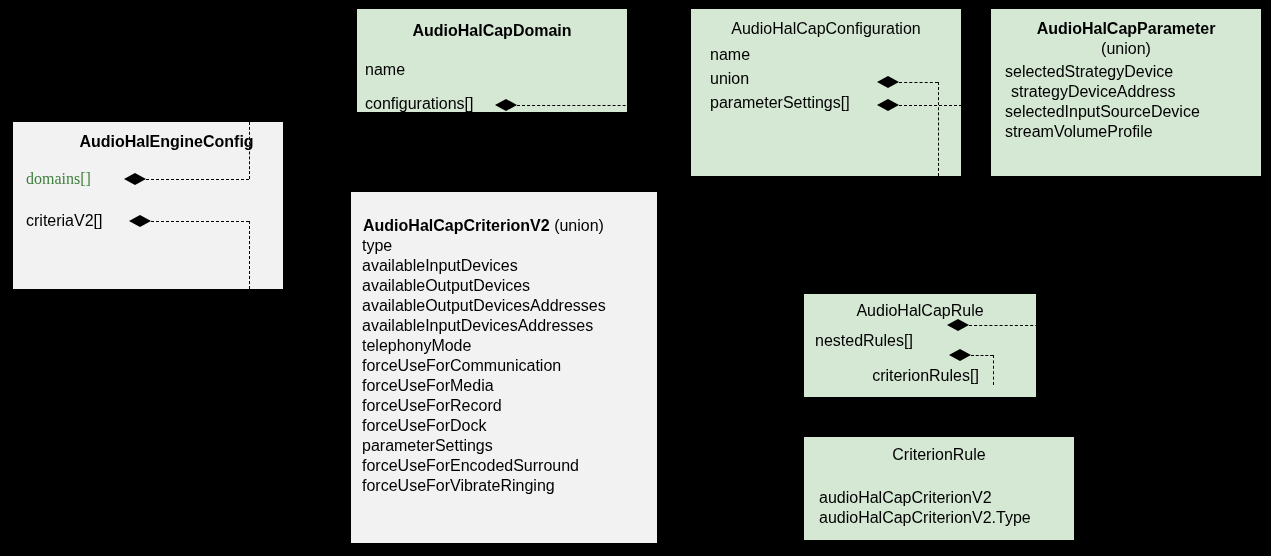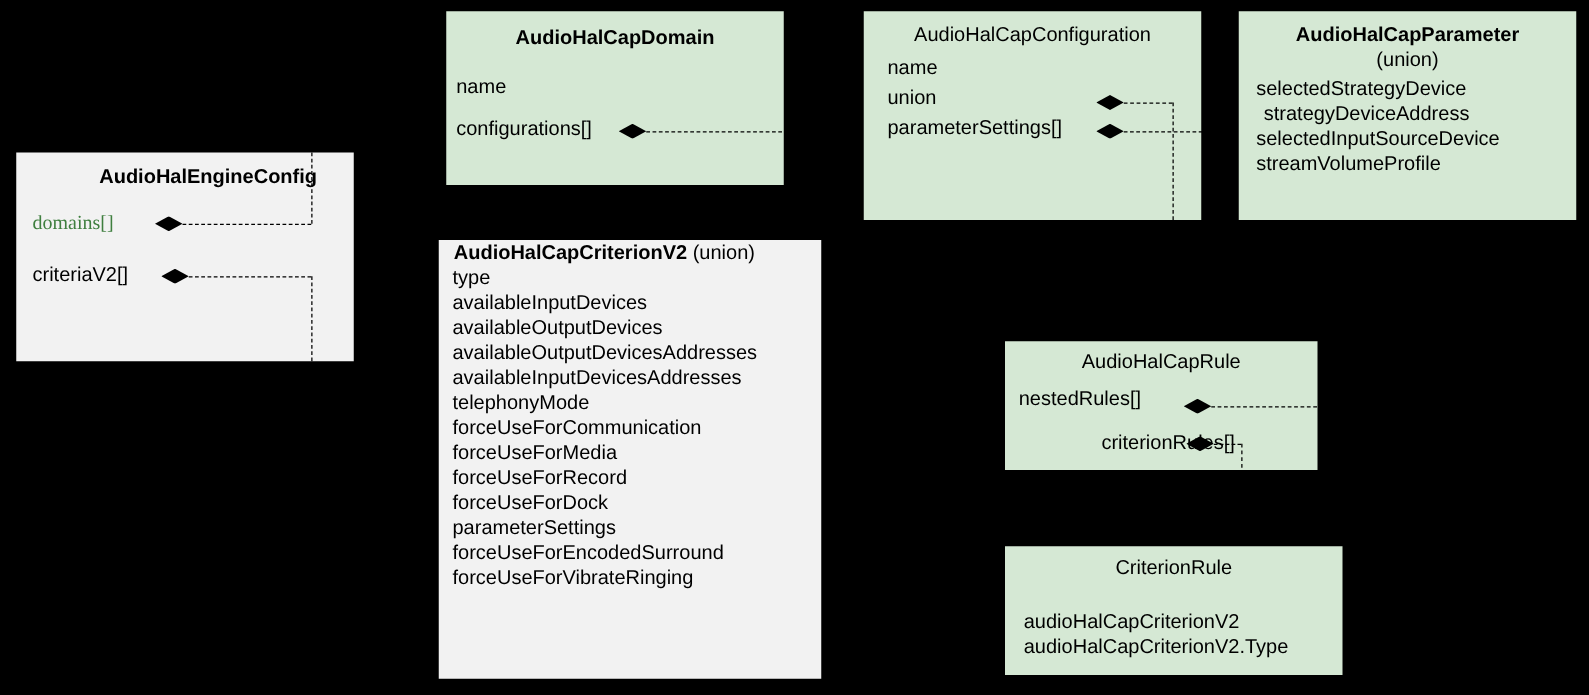--- a/index.html
+++ b/index.html
@@ -76,21 +76,21 @@
   </div>
 
   <div class="diamond" style="left:124px; top:179px;"></div>
   <div class="conn-h" style="left:146px; top:179px; width:103px;"></div>
   <div class="conn-v" style="left:249px; top:122px; height:57px;"></div>
 
   <div class="diamond" style="left:129px; top:221px;"></div>
   <div class="conn-h" style="left:151px; top:221px; width:98px;"></div>
   <div class="conn-v" style="left:249px; top:221px; height:68px;"></div>
 
-  <div class="uml-box" style="left:357px; top:9px; width:270px; height:139px; background:#d5e8d4;">
+  <div class="uml-box" style="left:357px; top:9px; width:270px; height:103px; background:#d5e8d4;">
     <div class="uml-title bold" style="margin-top:12px;">AudioHalCapDomain</div>
     <div class="uml-field" style="margin-top:19px; margin-left:8px;">name</div>
     <div class="uml-field" style="margin-top:14px; margin-left:8px;">configurations[]</div>
   </div>
 
   <div class="diamond" style="left:495px; top:105px;"></div>
   <div class="conn-h" style="left:517px; top:105px; width:174px;"></div>
 
   <div class="uml-box" style="left:691px; top:9px; width:270px; height:167px; background:#d5e8d4;">
     <div class="uml-title" style="margin-top:10px;">AudioHalCapConfiguration</div>
@@ -109,41 +109,41 @@
   <div class="uml-box" style="left:991px; top:9px; width:270px; height:167px; background:#d5e8d4;">
     <div class="uml-title bold" style="margin-top:10px;">AudioHalCapParameter</div>
     <div class="uml-title">(union)</div>
     <div class="uml-field" style="margin-top:3px; margin-left:14px;">selectedStrategyDevice</div>
     <div class="uml-field" style="margin-left:20px;">strategyDeviceAddress</div>
     <div class="uml-field" style="margin-left:14px;">selectedInputSourceDevice</div>
     <div class="uml-field" style="margin-left:14px;">streamVolumeProfile</div>
   </div>
 
   <div class="uml-box" style="left:351px; top:192px; width:306px; height:351px; background:#f2f2f2;">
-    <div class="uml-title bold" style="margin-top:1px; text-align:left; margin-left:12px;">
+    <div class="uml-title bold" style="margin-top:24px; text-align:left; margin-left:12px;">
       <span>AudioHalCapCriterionV2</span><span class="union-sfx"> </span><span class="union-sfx">(union)</span>
     </div>
     <div id="criterion-v2-fields" style="margin-left:11px;">
         <div class="uml-field">type</div>
         <div class="uml-field">availableInputDevices</div>
         <div class="uml-field">availableOutputDevices</div>
         <div class="uml-field">availableOutputDevicesAddresses</div>
         <div class="uml-field">availableInputDevicesAddresses</div>
         <div class="uml-field">telephonyMode</div>
         <div class="uml-field">forceUseForCommunication</div>
         <div class="uml-field">forceUseForMedia</div>
         <div class="uml-field">forceUseForRecord</div>
         <div class="uml-field">forceUseForDock</div>
         <div class="uml-field">parameterSettings</div>
         <div class="uml-field">forceUseForEncodedSurround</div>
         <div class="uml-field">forceUseForVibrateRinging</div>
       </div>
   </div>
 
-  <div class="uml-box" style="left:804px; top:273px; width:250px; height:103px; background:#d5e8d4;">
+  <div class="uml-box" style="left:804px; top:294px; width:232px; height:103px; background:#d5e8d4;">
     <div class="uml-title" style="margin-top:7px;">AudioHalCapRule</div>
     <div class="uml-field" style="margin-top:10px; margin-left:11px;">nestedRules[]</div>
     <div class="uml-field" style="margin-top:15px; margin-left:11px;text-align:center;">criterionRules[]</div>
   </div>
 
   <div class="diamond" style="left:947px; top:325px;"></div>
   <div class="conn-h" style="left:969px; top:325px; width:105px;"></div>
 
   <div class="diamond" style="left:949px; top:355px;"></div>
   <div class="conn-h" style="left:971px; top:355px; width:22px;"></div>

